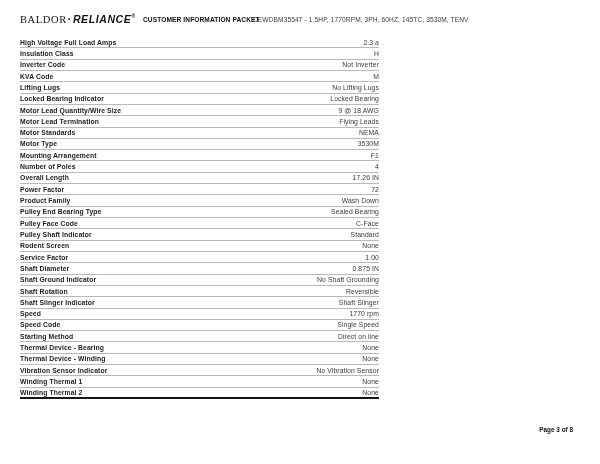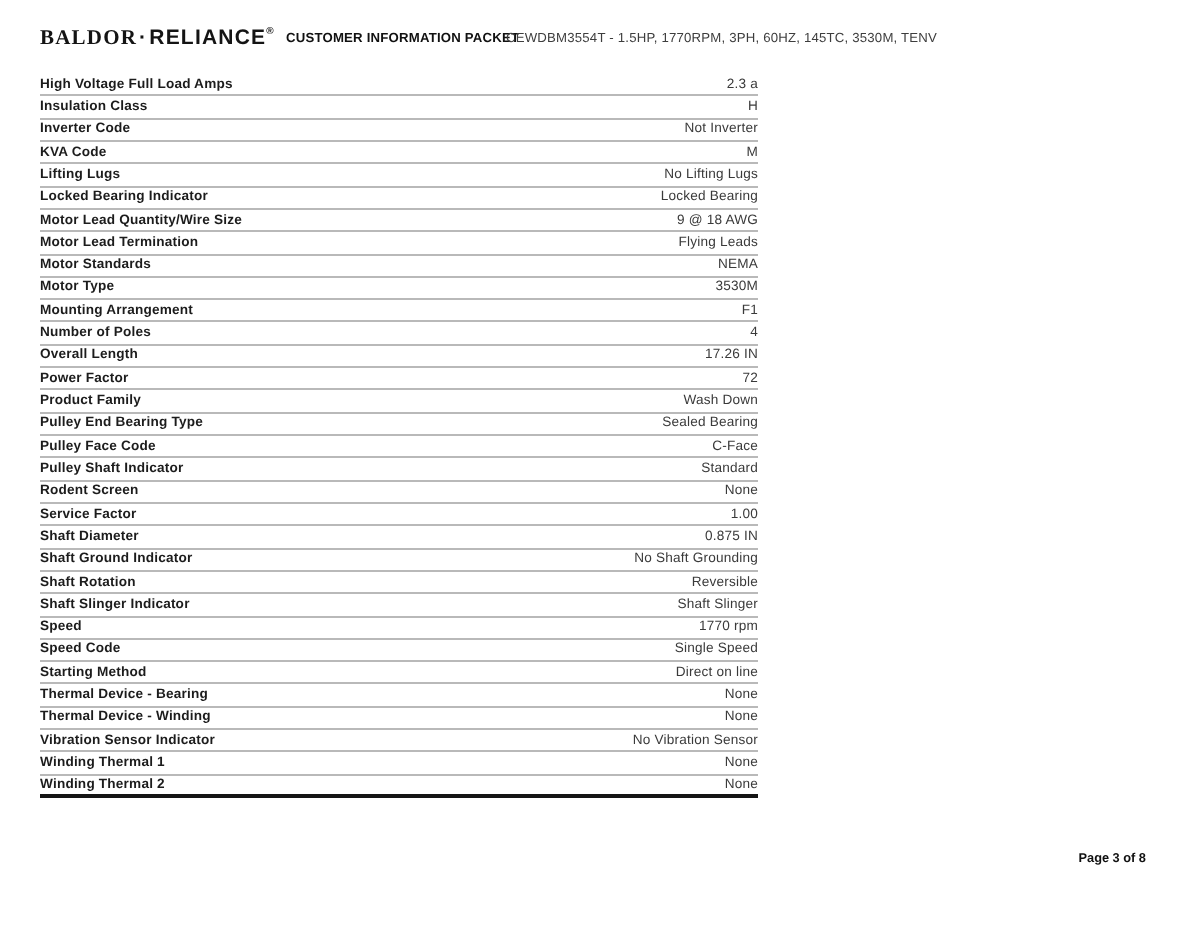--- a/index.html
+++ b/index.html
@@ -13,23 +13,23 @@
   }
   .page { position: absolute; inset: 0; background: #ffffff; }
 
   
   .header { position: absolute; left: 20px; top: 12px; right: 20px; height: 16px; }
   .logo {
     position: absolute; left: 0; top: 1px;
     font-size: 10.5px; font-weight: bold; letter-spacing: 0.6px;
     color: #141414; white-space: nowrap;
   }
-  .logo .logo-part1 { font-family: "Liberation Serif", serif; font-weight: bold; }
+  .logo .logo-part1 { font-family: "Liberation Serif", serif; font-weight: normal; }
   .logo .logo-sep { padding: 0 1px; }
-  .logo .logo-part2 { font-weight: bold; }
+  .logo .logo-part2 { font-style: italic; font-weight: bold; }
   .logo .logo-reg { font-size: 5px; vertical-align: top; font-style: normal; }
   .doc-title {
     position: absolute; left: 123px; top: 4px;
     font-size: 6.6px; font-weight: bold; color: #111; letter-spacing: 0.1px;
     white-space: nowrap;
   }
   .product-line {
     position: absolute; left: 233px; top: 4px;
     font-size: 6.6px; font-weight: normal; color: #3d3d3d; letter-spacing: 0.1px;
     white-space: nowrap;

